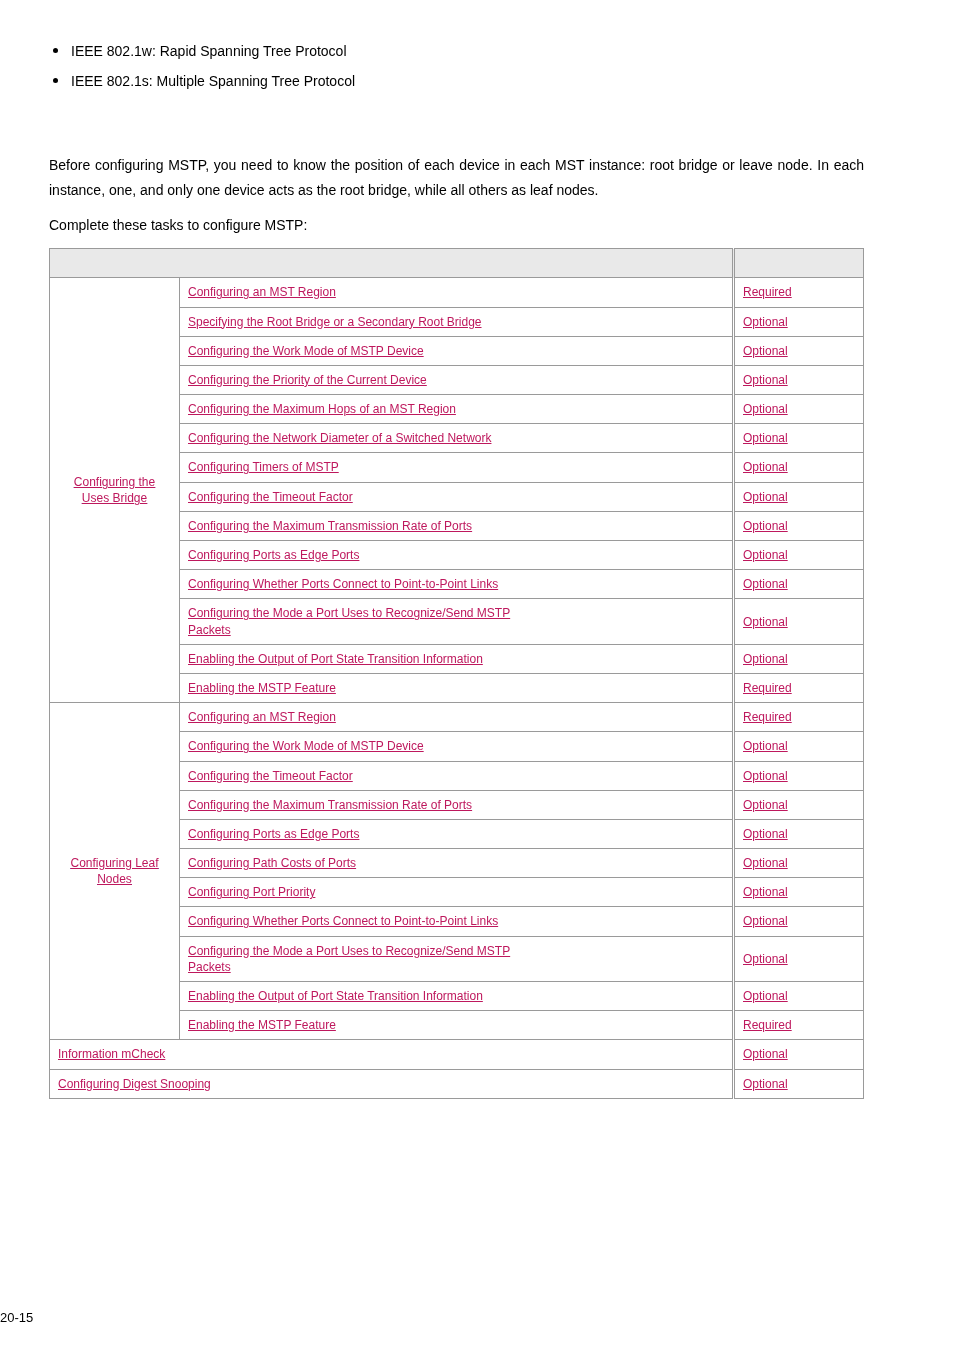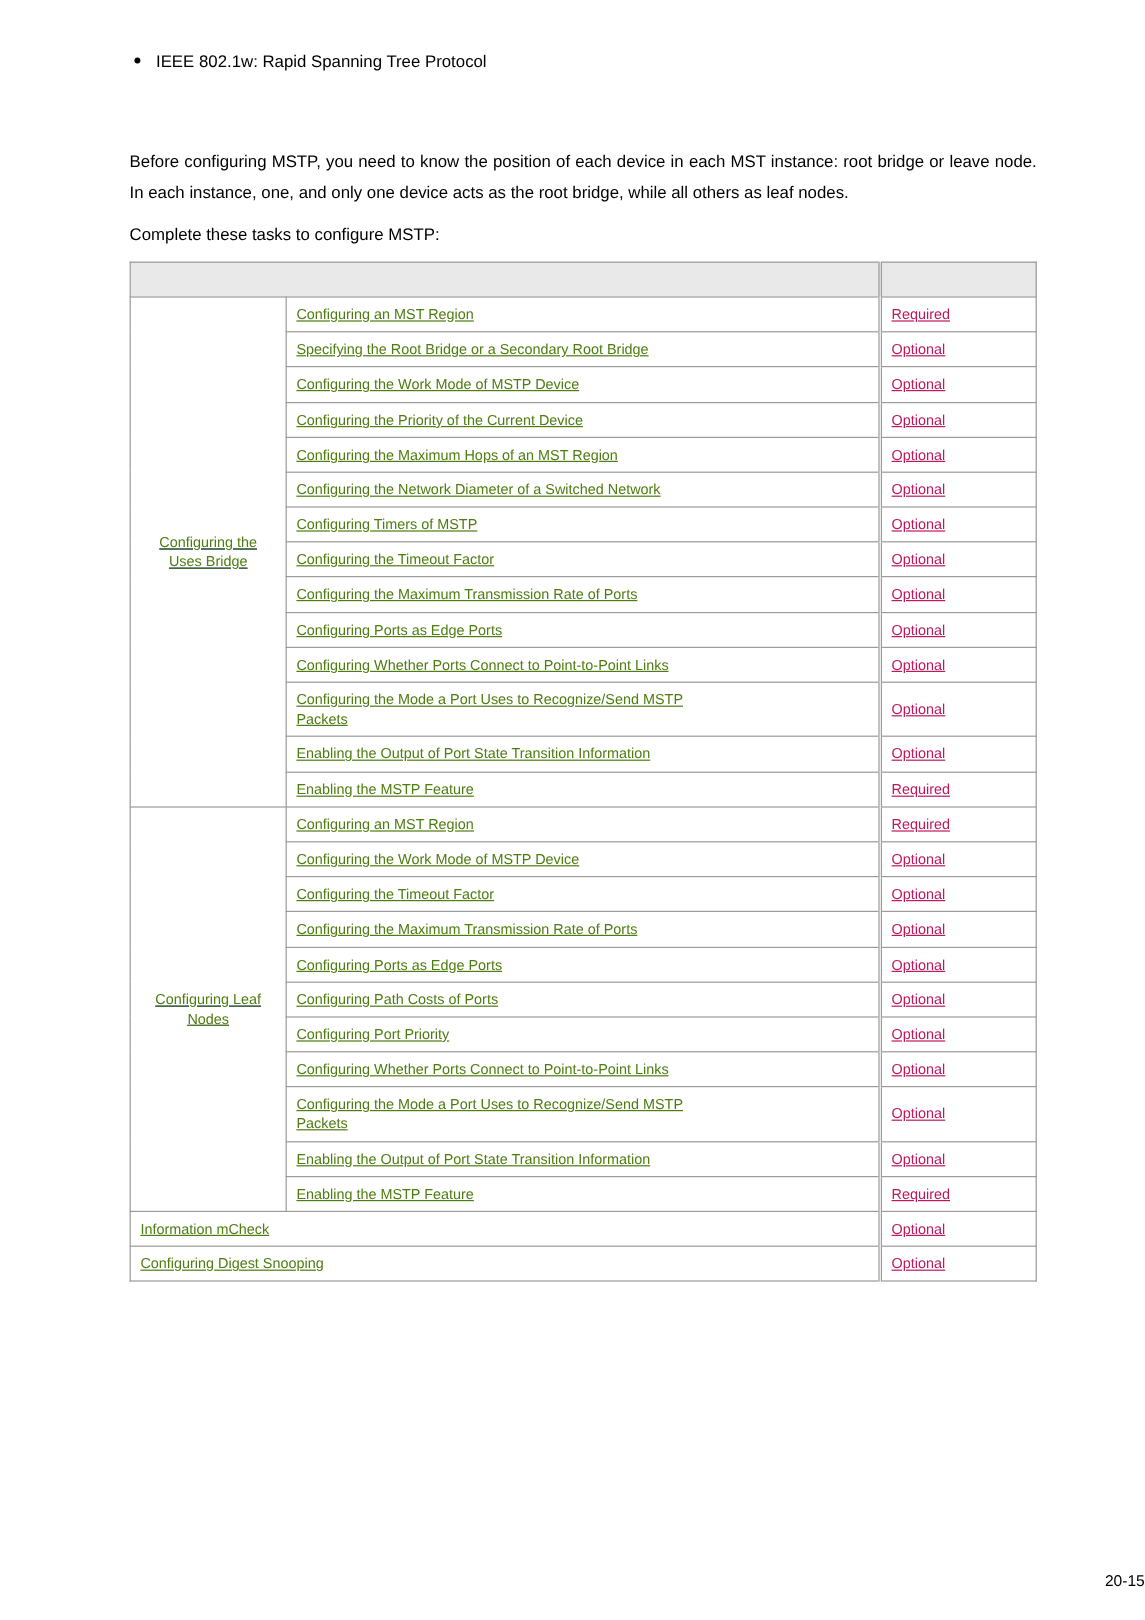--- a/index.html
+++ b/index.html
@@ -5,21 +5,21 @@
   html, body {
     margin: 0;
     padding: 0;
     background: #fff;
     font-family: Arial, "Helvetica Neue", Helvetica, sans-serif;
     color: #000;
   }
   .page {
     width: 954px;
     min-height: 1350px;
-    padding: 40px 90px 60px 108px;
+    padding: 40px 90px 60px 49px;
     box-sizing: border-box;
     position: relative;
   }
   ul.bullets {
     list-style: none;
     padding: 0;
     margin: 0 0 60px 0;
   }
   ul.bullets li {
     font-size: 14px;
@@ -71,45 +71,46 @@
   }
   .rowlabel {
     color: #0000cc;
     text-decoration: underline;
     text-align: center;
     font-size: 12px;
     line-height: 1.5;
     margin-top: 41px;
   }
   a.doclink, span.doclink {
-    color: #4d7c0f;
+    color: #be185d;
     text-decoration: underline;
     cursor: pointer;
   }
   .remarks {
     color: #be185d;
     text-decoration: underline;
   }
   .page-num {
     position: absolute;
     bottom: 25px;
     left: 0;
     width: 100%;
-    text-align: right;
+    text-align: left;
     font-size: 13px;
     color: #000;
   }
 </style>
 </head>
 <body>
 
 <div class="page">
 
   <ul class="bullets">
     <li>IEEE 802.1w: Rapid Spanning Tree Protocol</li>
+    <li>IEEE 802.1s: Multiple Spanning Tree Protocol</li>
   </ul>
 
   <p class="body-text">Before configuring MSTP, you need to know the position of each device in each MST instance: root bridge or leave node. In each instance, one, and only one device acts as the root bridge, while all others as leaf nodes.</p>
   <p class="body-text" style="text-align:left;">Complete these tasks to configure MSTP:</p>
 
   <table class="mstp-table">
     <colgroup>
       <col class="c1">
         <col class="c2">
         <col class="c3">

